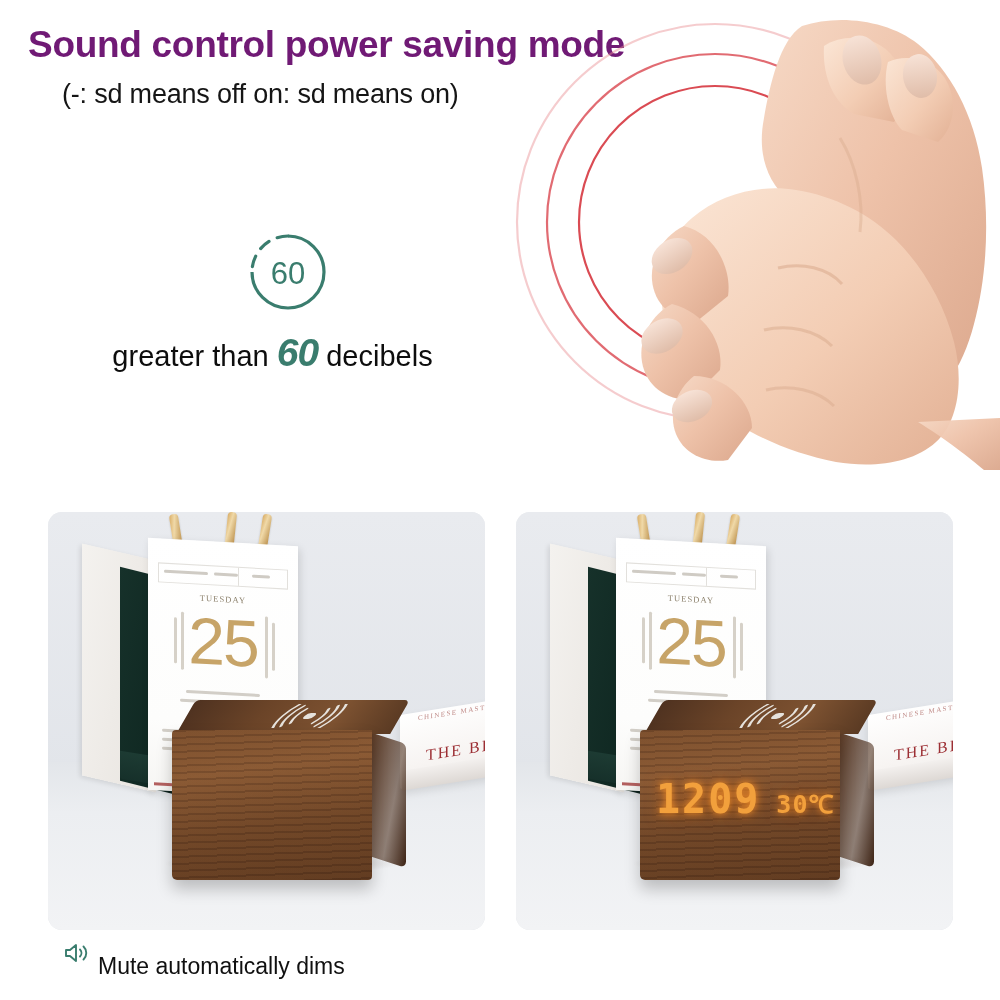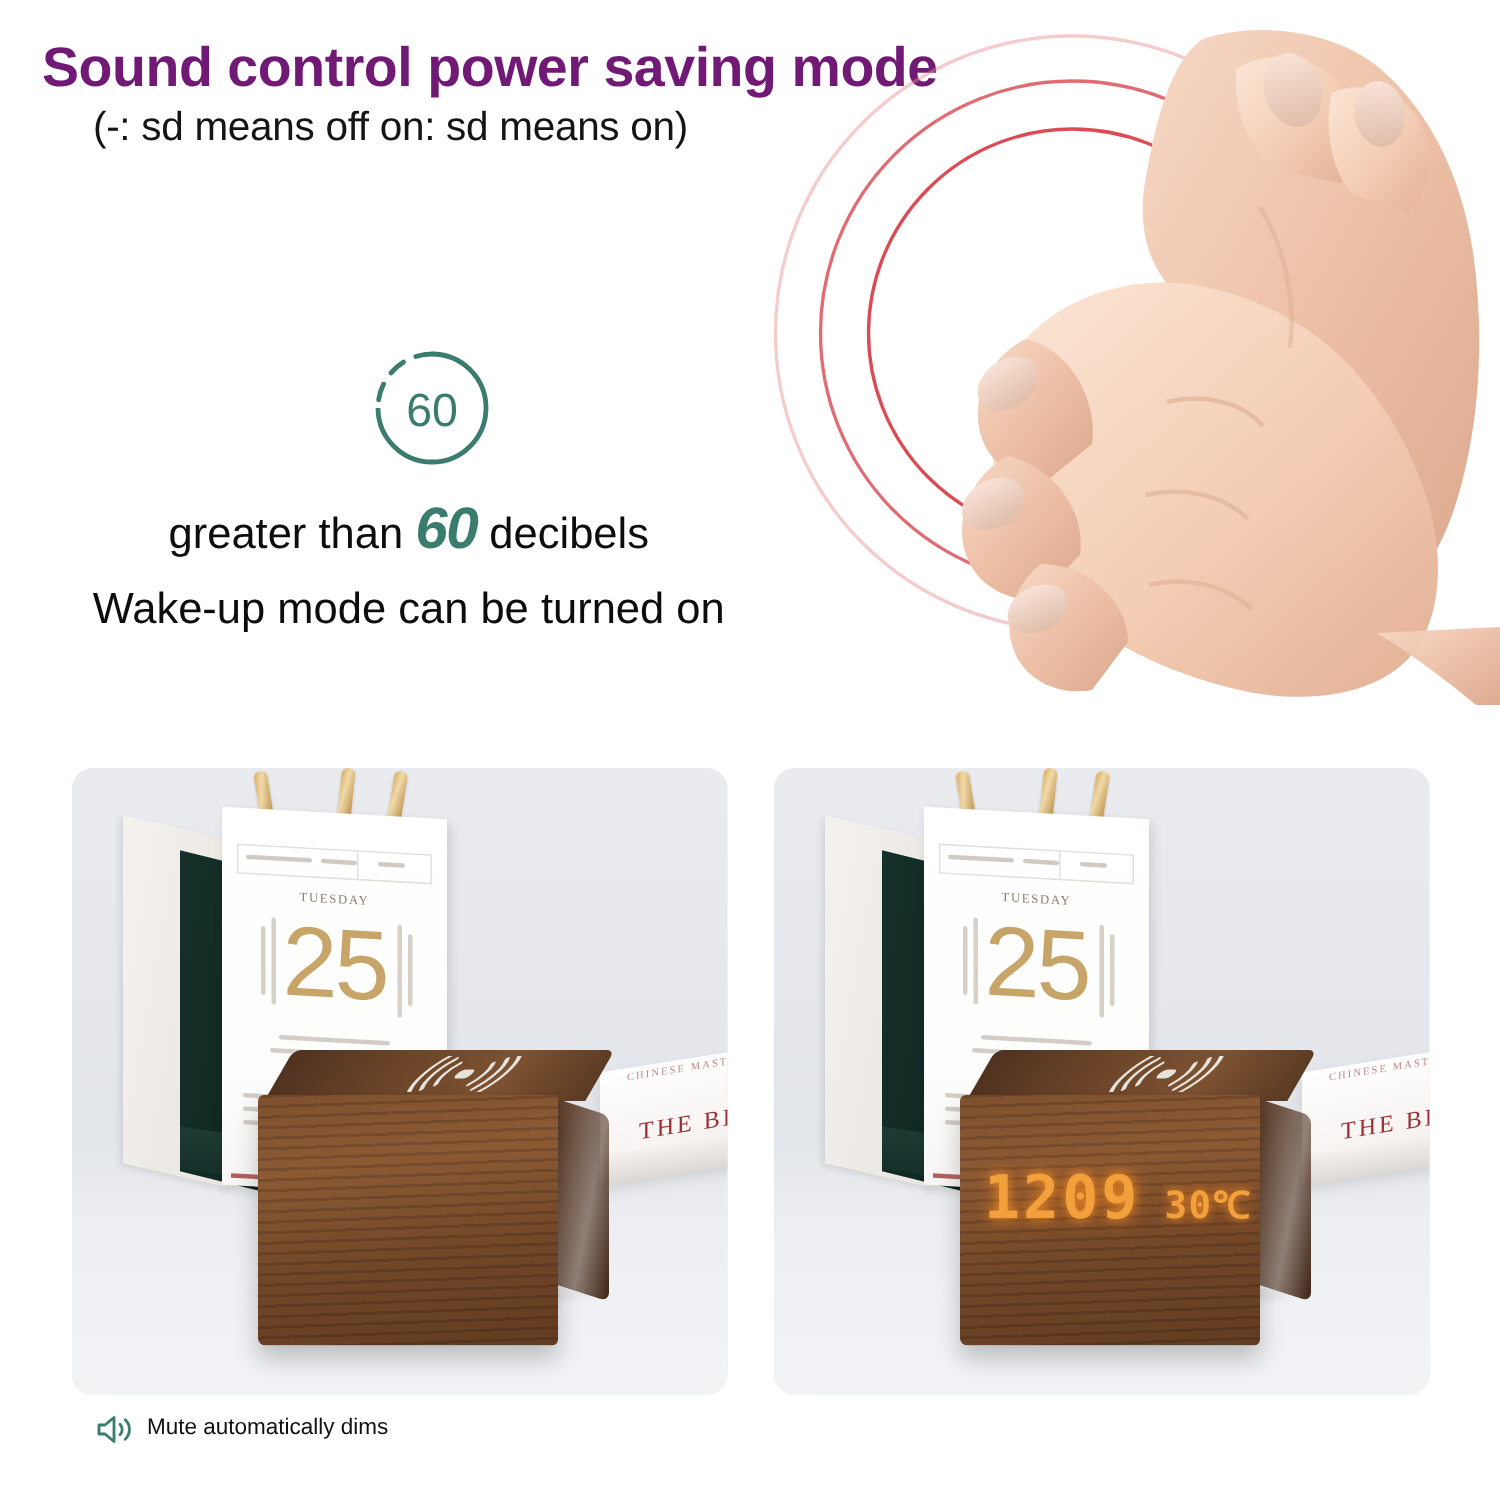--- a/index.html
+++ b/index.html
@@ -11,21 +11,21 @@
   }
   .page { position: relative; width: 1000px; height: 1000px; background: #ffffff; }
 
   
   .title {
     position: absolute; left: 28px; top: 24px;
     font-size: 37px; font-weight: 700; color: #701a75;
     letter-spacing: -0.3px; white-space: nowrap;
   }
   .subtitle {
-    position: absolute; left: 62px; top: 69px;
+    position: absolute; left: 62px; top: 79px;
     font-size: 27px; font-weight: 400; color: #151515;
     letter-spacing: -0.2px; white-space: nowrap;
   }
 
   
   .badge60 {
     position: absolute; left: 246px; top: 230px;
     width: 84px; height: 84px;
   }
   .badge60 svg { display: block; }
@@ -175,21 +175,21 @@
 
   
   .clock { position: absolute; }
   .clock .top {
     position: absolute; left: 14px; top: 0; width: 214px; height: 34px;
     background: linear-gradient(100deg,#4f3220 0%, #6b4428 35%, #7d5231 70%, #5a3a23 100%);
     transform: skewX(-30deg);
     border-radius: 5px 5px 0 0;
   }
   .clock .front {
-    position: absolute; left: 0; top: 30px; width: 200px; height: 167px;
+    position: absolute; left: 0; top: 30px; width: 200px; height: 150px;
     background:
       repeating-linear-gradient(178deg,
         rgba(60,32,16,.22) 0px, rgba(60,32,16,.22) 2px,
         rgba(150,96,50,.10) 2px, rgba(150,96,50,.10) 7px),
       linear-gradient(172deg,#7b4f2e 0%, #8a5a35 28%, #6e4527 62%, #5c381f 100%);
     border-radius: 4px 0 4px 5px;
     box-shadow: 0 9px 16px rgba(0,0,0,.22);
   }
   .clock .side {
     position: absolute; left: 198px; top: 38px; width: 36px; height: 124px;
@@ -222,21 +222,21 @@
     background: radial-gradient(ellipse at center, rgba(90,70,55,.34) 0%, rgba(90,70,55,0) 72%);
     transform: skewX(-28deg);
   }
 
   
   .caption {
     position: absolute; display: flex; align-items: flex-start; gap: 9px;
     color: #101010;
   }
   .caption .spk { flex: 0 0 auto; margin-top: 4px; }
-  .caption .txt { font-size: 15px; line-height: 27px; }
+  .caption .txt { font-size: 23px; line-height: 27px; margin-top: 15px; }
   .cap-left  { left: 64px; top: 938px; }
   .cap-right { left: 532px; top: 930px; width: 420px; }
 </style>
 </head>
 <body>
 
 <div class="page">
 
   <div class="title">Sound control power saving mode</div>
   <div class="subtitle">(-:  sd means off   on:  sd means on)</div>
@@ -307,21 +307,20 @@
     <svg viewBox="0 0 84 84">
       <circle cx="42" cy="42" r="36" fill="none" stroke="#3a7d6e" stroke-width="3.2" stroke-linecap="round" stroke-dasharray="160 0"></circle>
       <path d="M42 6 A36 36 0 0 0 6 42" fill="none" stroke="#ffffff" stroke-width="5"></path>
       <path d="M42 6 A36 36 0 0 0 6 42" fill="none" stroke="#3a7d6e" stroke-width="3.2" stroke-linecap="round" stroke-dasharray="11 9"></path>
       <text x="42" y="54" text-anchor="middle" font-family="Liberation Sans, sans-serif" font-size="31" fill="#3a7d6e">60</text>
     </svg>
   </div>
 
   <div class="copy">
     <div class="copy-line"><span>greater than </span><span class="hl60">60</span><span> decibels</span></div>
-    <div class="copy-line">Wake-up mode can be turned on</div>
   </div>
 
   <div class="panel left">
     <div class="scene">
       <div class="wallshadow"></div>
       <div class="tabletop"></div>
 
       <div class="cal" style="left:28px; top:0px; width:240px; height:290px;">
         <div class="backboard"></div>
         <div class="greenboard"></div>

